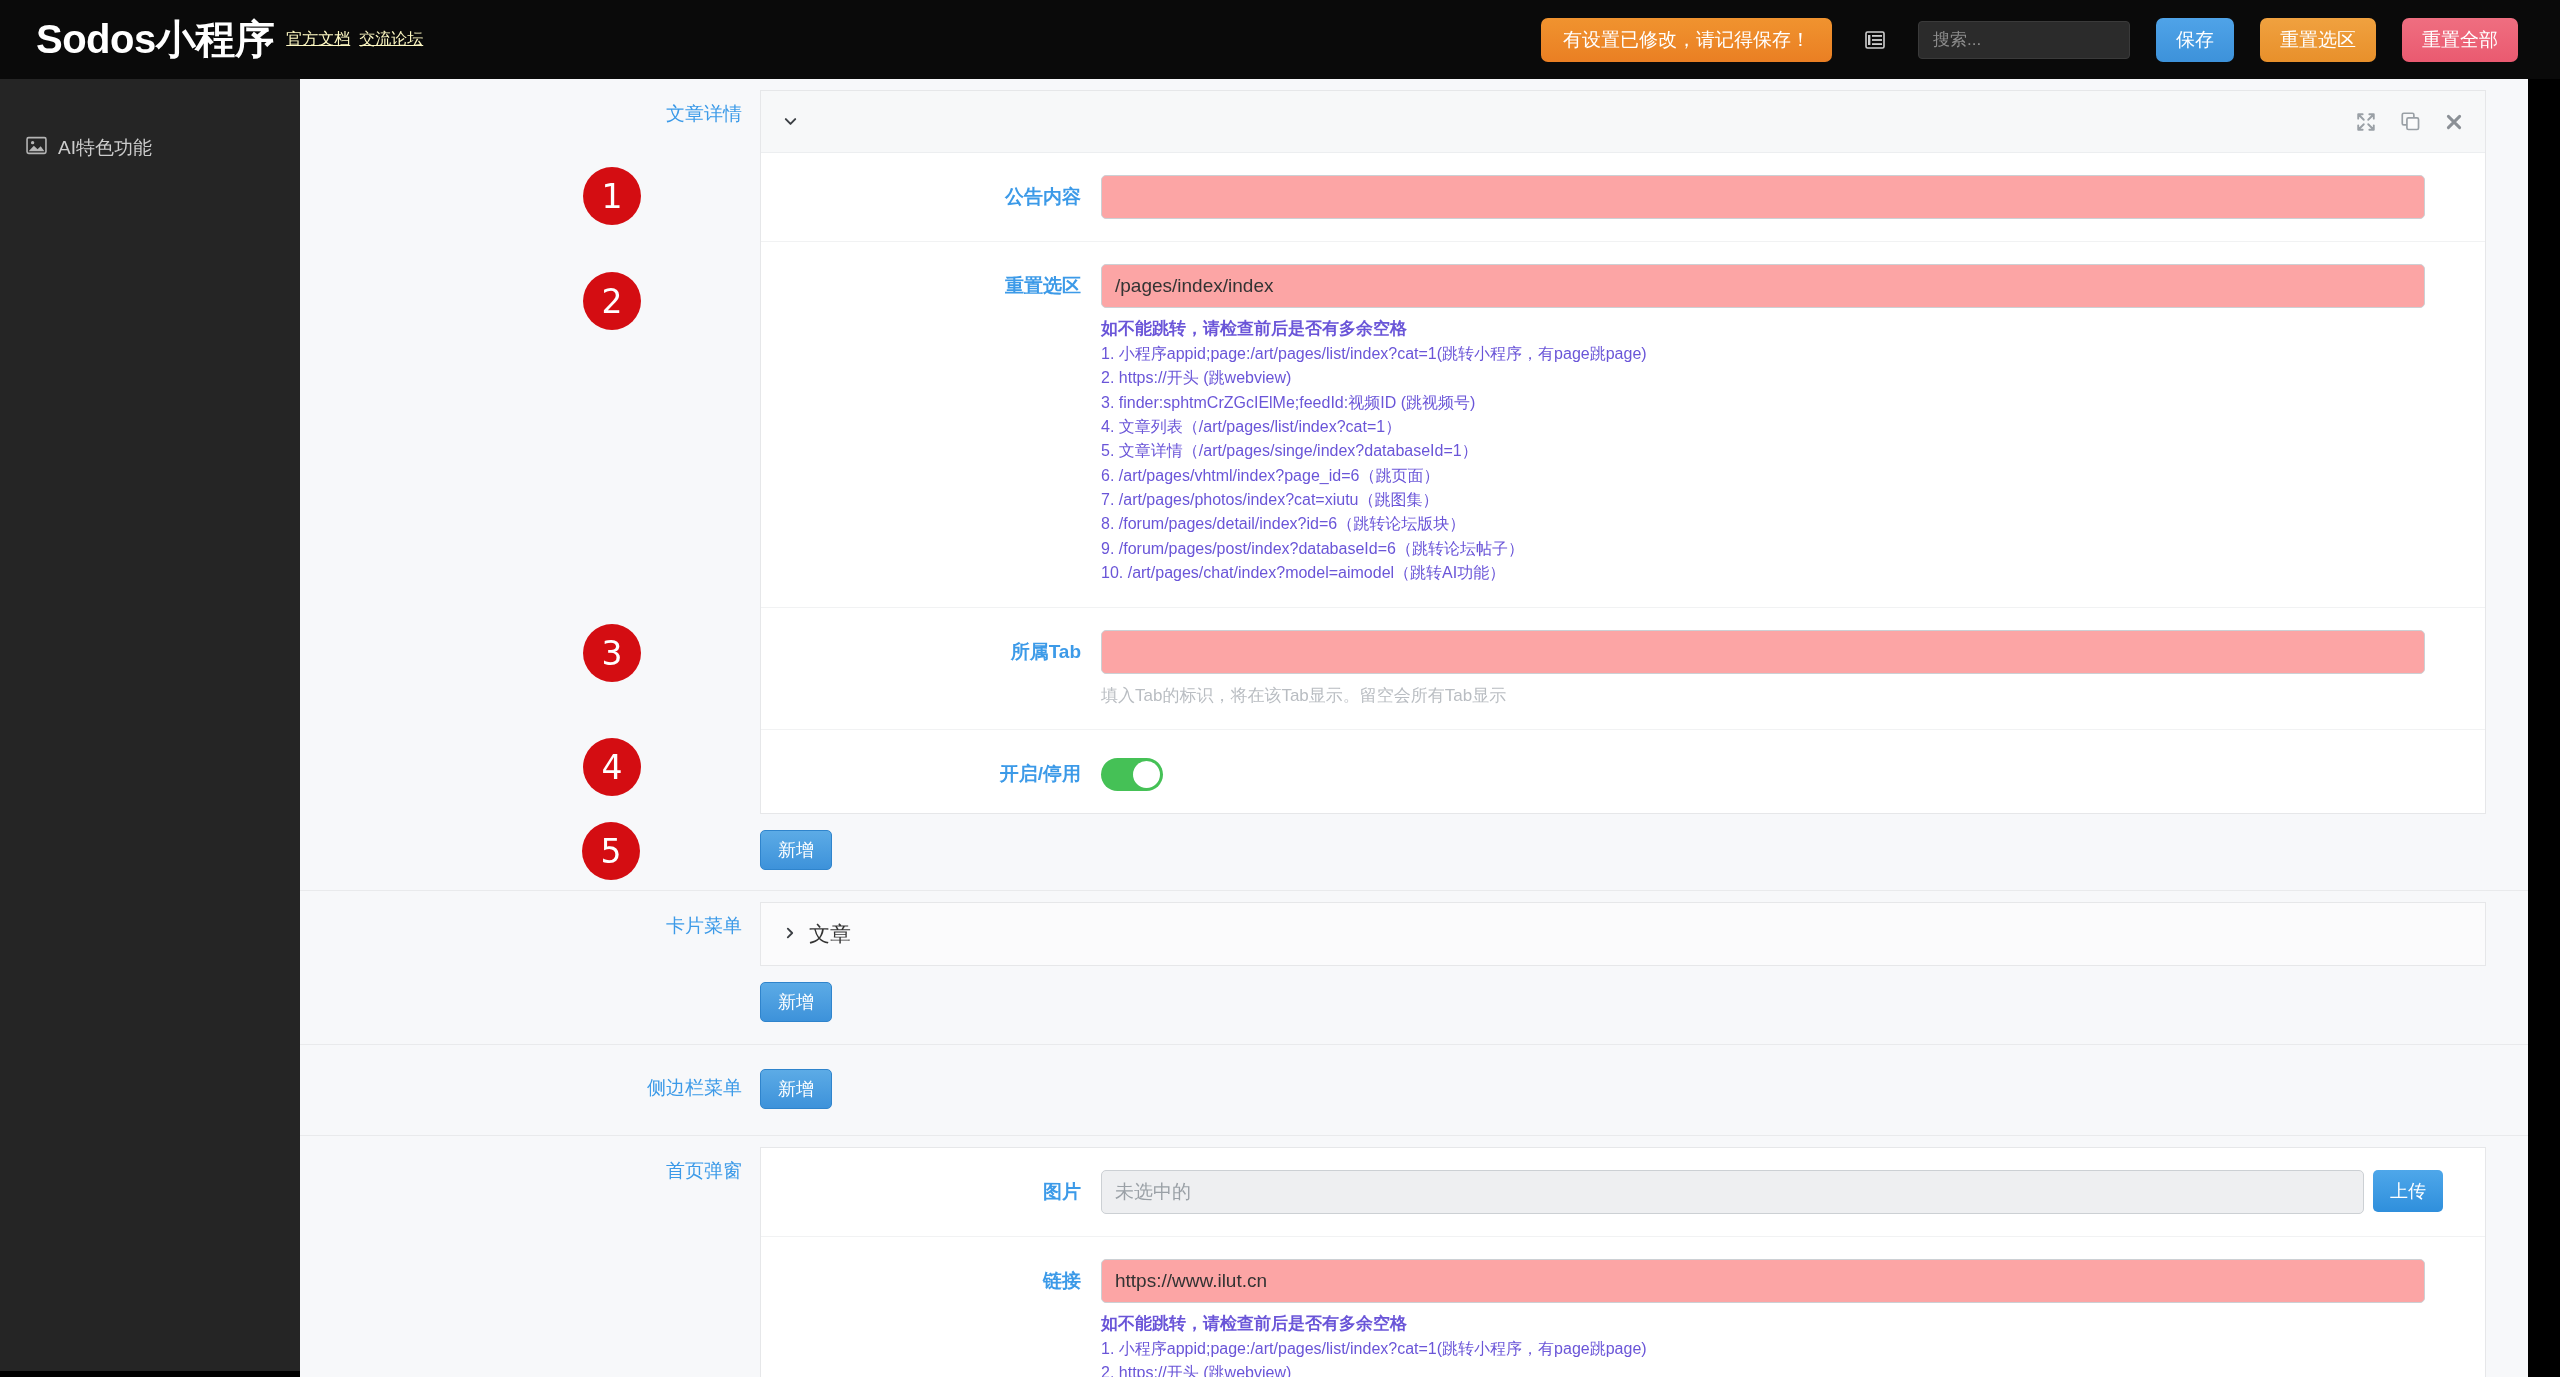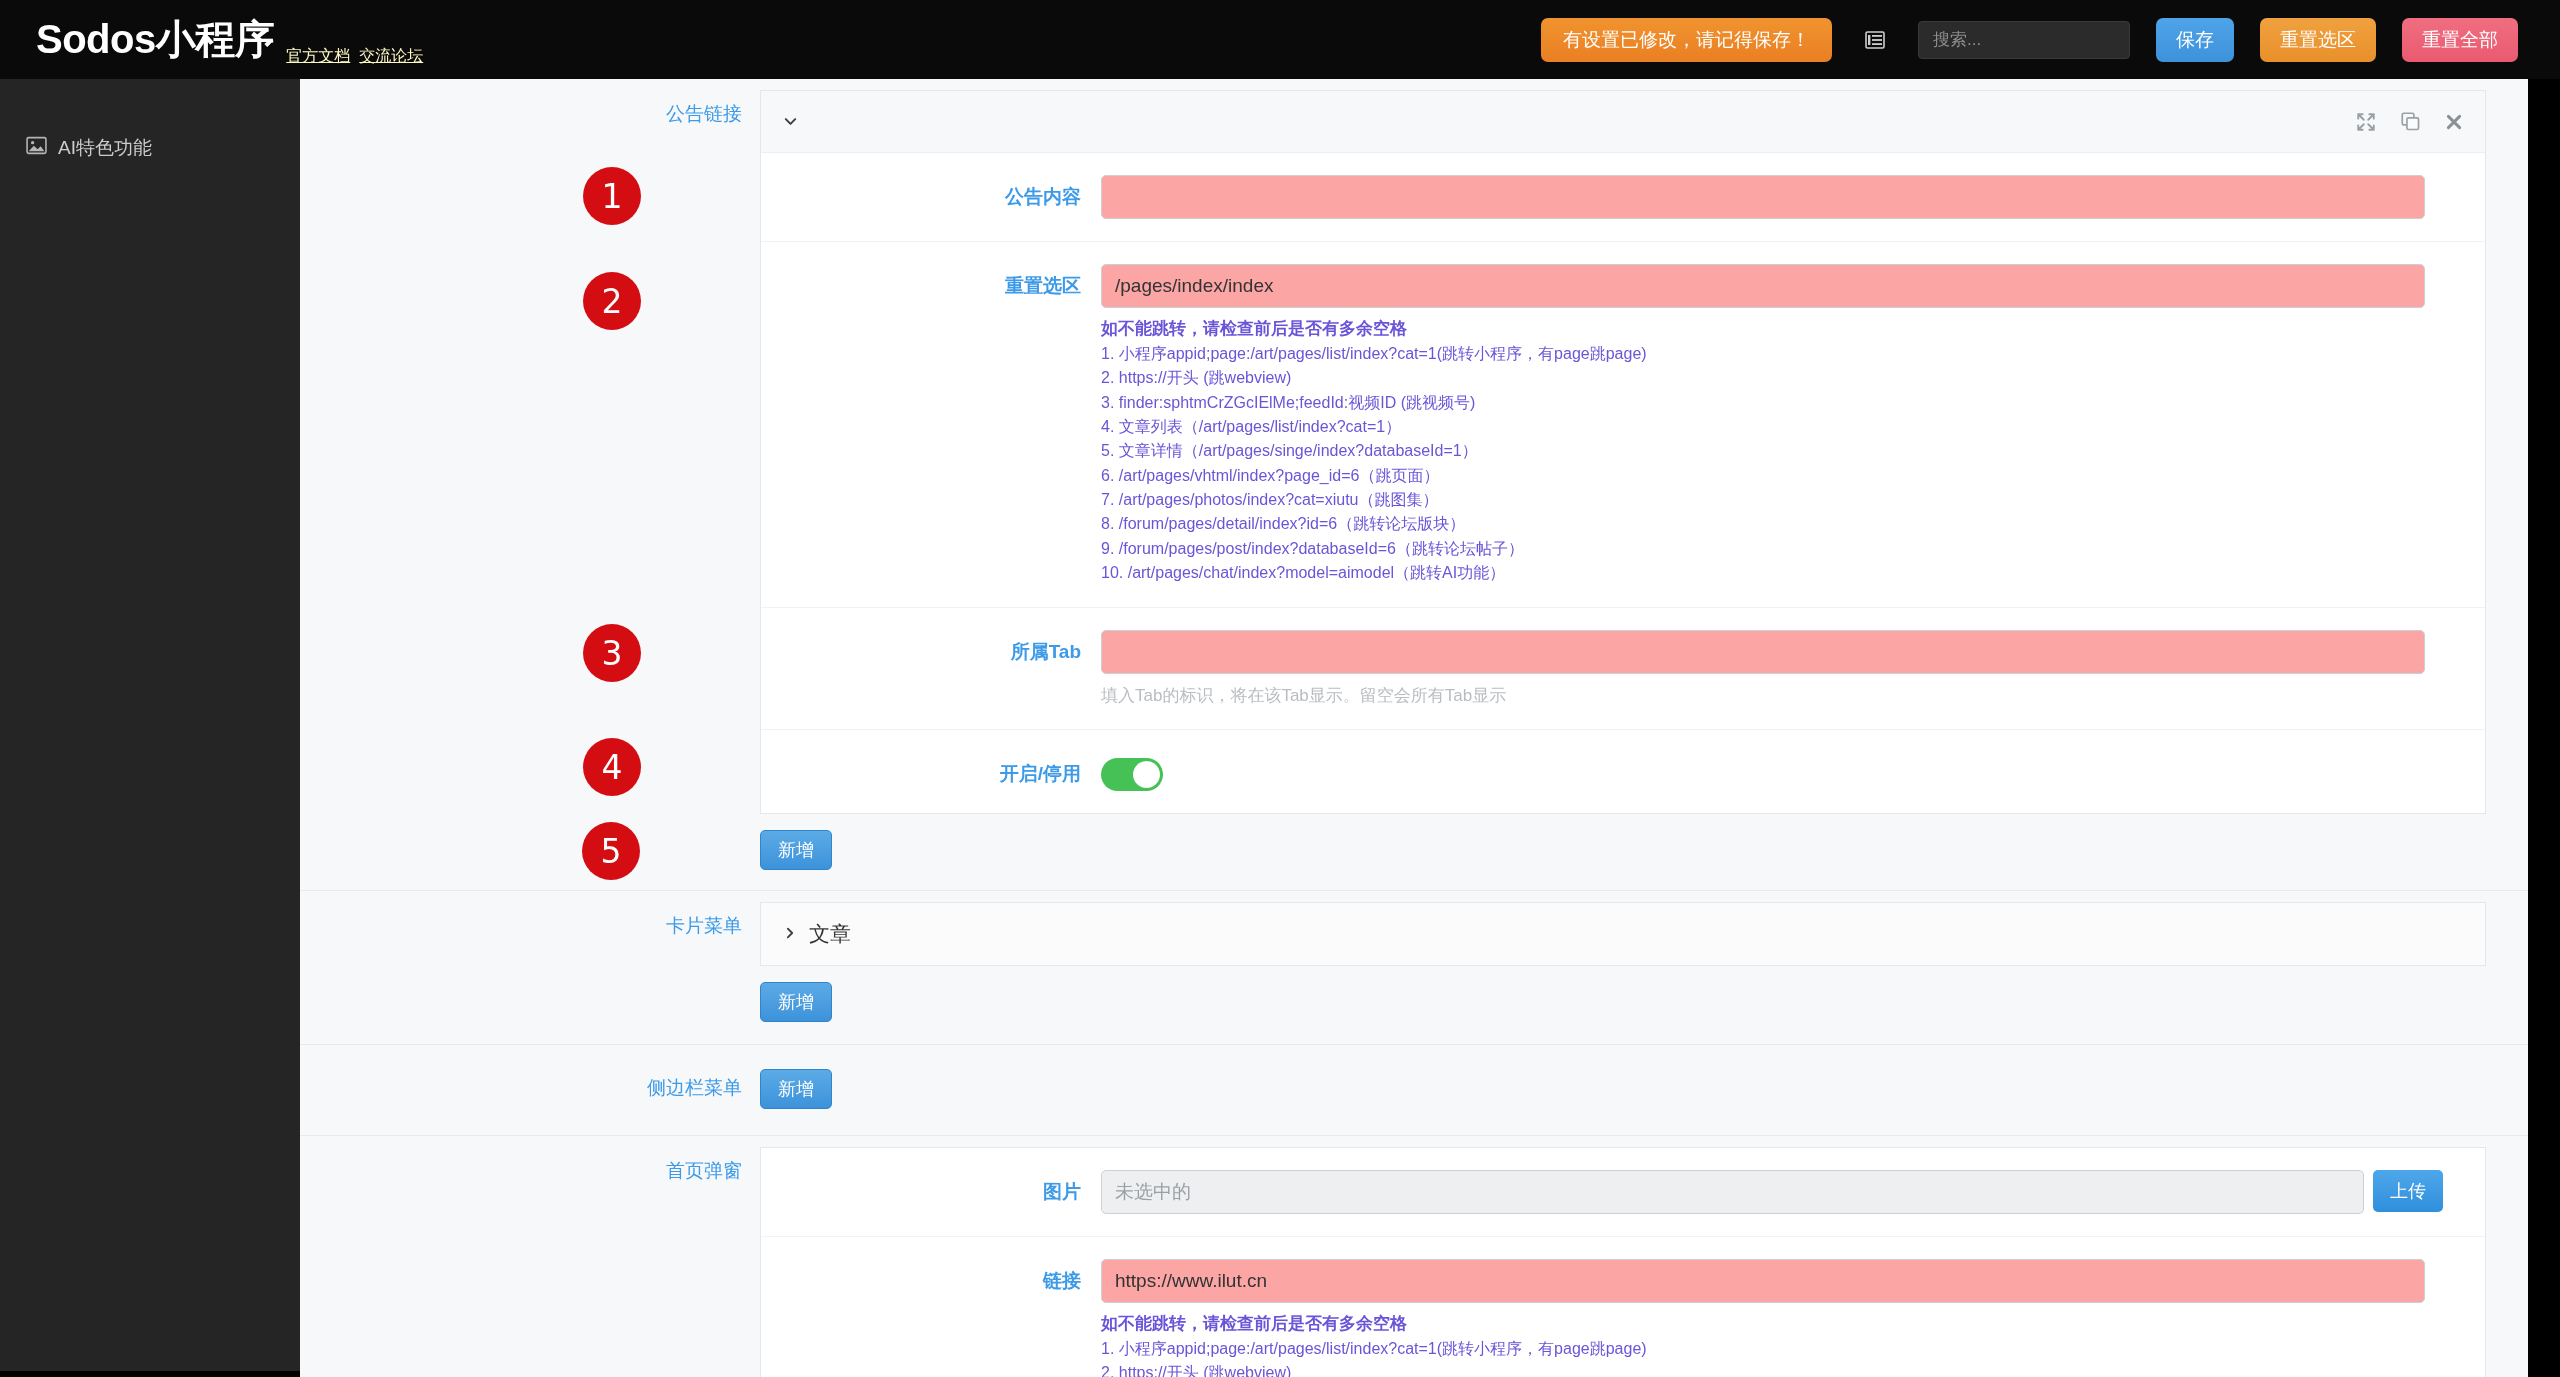--- a/index.html
+++ b/index.html
@@ -9,21 +9,21 @@
     font-family: "Liberation Sans", "DejaVu Sans", sans-serif;
     overflow: hidden;
   }
 
   
   .topbar {
     position: absolute; left: 0; top: 0; width: 2560px; height: 79px;
     background: #0a0a0a;
     display: flex; align-items: center;
   }
-  .brand-wrap { display: flex; align-items: flex-end; padding-left: 36px; }
+  .brand-wrap { display: flex; align-items: center; padding-left: 36px; }
   .brand {
     color: #ffffff; font-size: 40px; font-weight: 700; letter-spacing: -0.5px;
   }
   .brand-links { margin-left: 12px; display: flex; gap: 9px; }
   .brand-links a {
     color: #fef9c3; font-size: 16px; text-decoration: underline; font-family: Liberation Serif, serif;
   }
   .topbar-right {
     margin-left: auto; display: flex; align-items: center;
     padding-right: 42px; gap: 26px;
@@ -218,21 +218,21 @@
       </svg>
     </span>
     <span>AI特色功能</span>
   </div>
 </div>
 
 <div class="main">
 
   <div class="section">
     <div class="sec-row">
-      <div class="sec-label">公告链接</div>
+      <div class="sec-label">文章详情</div>
       <div class="sec-body">
 
         <div class="panel">
           <div class="panel-head">
             <span class="chev">
               <svg width="15" height="15" viewBox="0 0 16 16" aria-hidden="true">
                 <path d="M3 5.5 L8 10.5 L13 5.5" fill="none" stroke="#3b3f44" stroke-width="2.1" stroke-linecap="round" stroke-linejoin="round"></path>
               </svg>
             </span>
             <span class="ptitle"></span>

